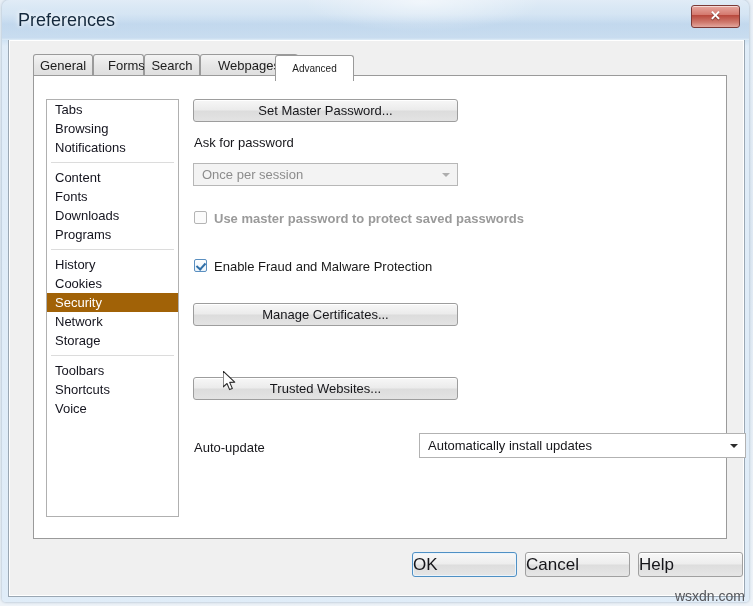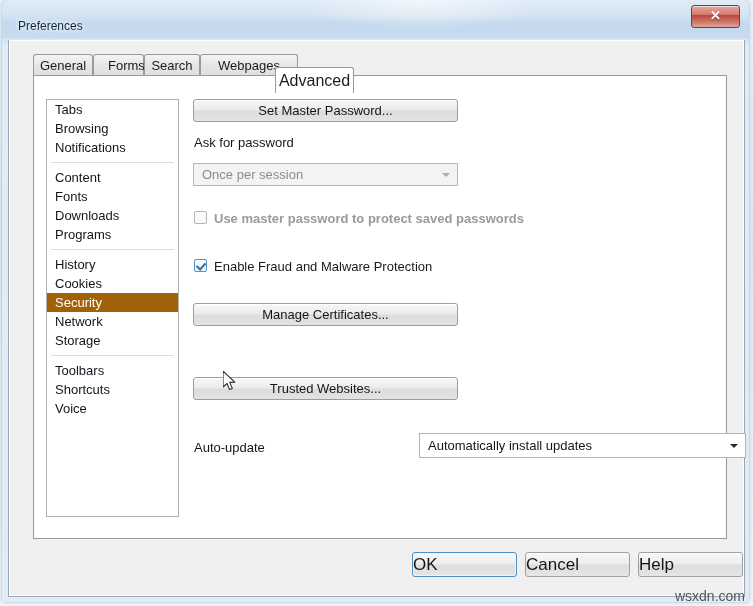--- a/index.html
+++ b/index.html
@@ -44,22 +44,22 @@
       rgba(255,255,255,.30) 100%);
     pointer-events:none;
   }
   #glass-blob{
     position:absolute;left:300px;top:-28px;width:240px;height:60px;
     background:radial-gradient(ellipse at center, rgba(255,255,255,.55) 0%, rgba(255,255,255,0) 70%);
     pointer-events:none;
   }
 
   #title-text{
-    position:absolute;left:16px;top:19px;
-    font-size:12px;color:#14293d;
+    position:absolute;left:16px;top:10px;
+    font-size:18px;color:#14293d;
     text-shadow:0 0 4px rgba(255,255,255,.95),0 0 7px rgba(255,255,255,.8);
     white-space:nowrap;
   }
 
   
   #close-btn{
     position:absolute;right:9px;top:5px;width:47px;height:21px;
     border-radius:3px;
     border:1px solid #7b3a37;
     background:linear-gradient(180deg,#e7a8a0 0%,#d4796e 42%,#b8483c 44%,#cf7a6e 78%,#e3a79e 100%);
@@ -93,25 +93,25 @@
     border-radius:3px 3px 0 0;
     background:linear-gradient(180deg,#f4f4f4 0%,#e6e6e6 50%,#dedede 100%);
     color:#1c1c1c;
     font-size:13px;
     line-height:22px;
     text-align:center;
     cursor:default;
     box-sizing:border-box;
   }
   .tab.active{
-    top:16px;height:26px;line-height:25px;
+    top:4px;height:26px;line-height:25px;
     background:#ffffff;
     border-color:#9a9a9a;
     z-index:5;
-    font-size:16px;
+    font-size:10px;
   }
 
   
   #content-panel{
     position:absolute;left:24px;top:35px;width:694px;height:464px;
     background:#ffffff;
     border:1px solid #9a9a9a;
     box-sizing:border-box;
     padding-left:32px;
   }

